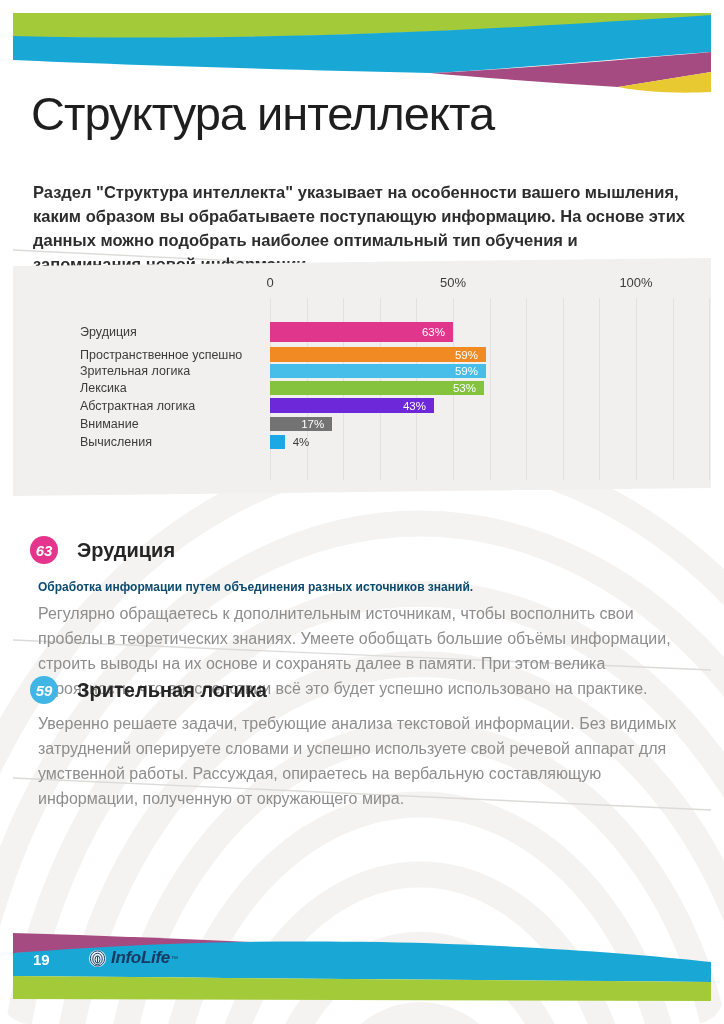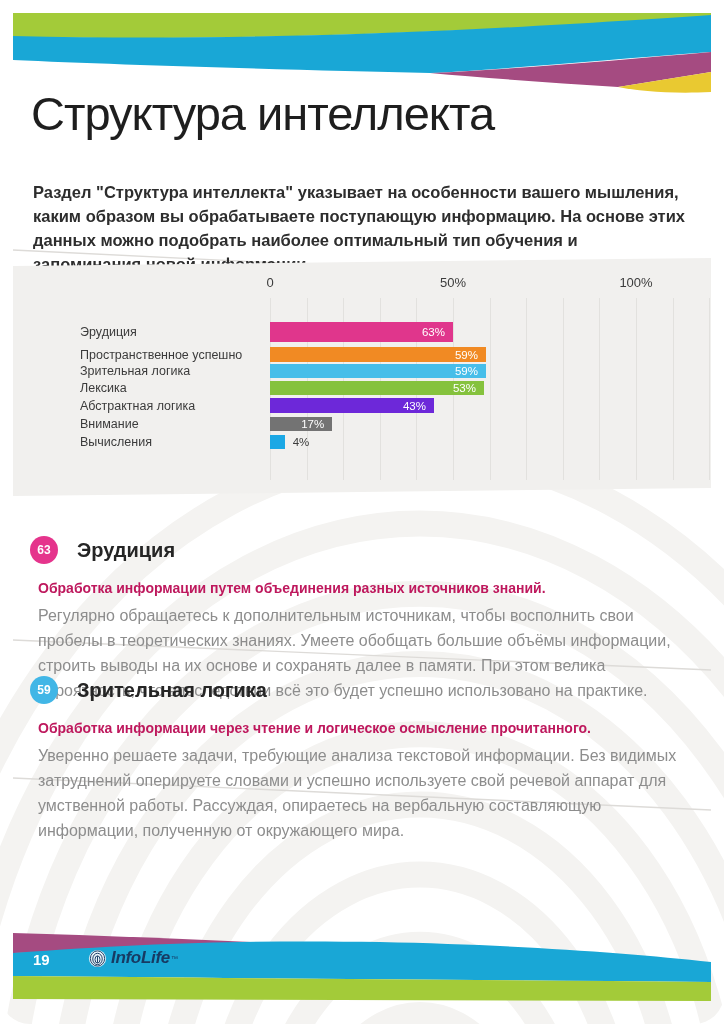--- a/index.html
+++ b/index.html
@@ -28,24 +28,24 @@
   .gridline{position:absolute;top:40px;height:182px;width:1px;background:#e2e1de;}
   .crow{position:absolute;left:0;width:100%;}
   .clabel{position:absolute;left:67px;top:50%;transform:translateY(-50%);font-size:12.5px;color:#3b3b3b;white-space:nowrap;}
   .cbar{position:absolute;top:0;height:100%;}
   .cval{position:absolute;right:8px;top:50%;transform:translateY(-50%);font-size:11.5px;color:#ffffff;}
   .cval.outside{right:auto;color:#3c3c3c;}
 
   
   .section{position:absolute;left:30px;width:662px;}
   .sec-head{display:flex;align-items:center;}
-  .badge{width:28px;height:28px;border-radius:50%;color:#fff;font-size:12px;font-weight:700;
-         display:flex;align-items:center;justify-content:center;flex:0 0 28px;}
+  .badge{width:28px;height:28px;border-radius:50%;color:#fff;font-size:15px;font-weight:700;
+         display:flex;align-items:center;justify-content:center;flex:0 0 28px;font-style:italic;}
   .sec-title{margin-left:19px;font-size:20px;font-weight:700;color:#252525;}
-  .sec-lead{margin:16px 0 0 8px;font-size:14px;font-weight:700;color:#be185d;}
+  .sec-lead{margin:16px 0 0 8px;font-size:12px;font-weight:700;color:#0c4a6e;}
   .sec-body{margin:7px 0 0 8px;font-size:16px;color:#8d8d8d;line-height:25px;}
   .page-num{position:absolute;left:33px;top:951px;z-index:4;color:#ffffff;font-size:15px;font-weight:700;}
   .logo{position:absolute;left:88px;top:948px;z-index:4;display:flex;align-items:center;}
   .logo .fp{width:19px;height:19px;margin-right:4px;}
   .logo .brand{font-size:17px;font-weight:700;font-style:italic;color:#173a63;letter-spacing:-0.3px;}
   .logo .tm{font-size:7px;color:#173a63;vertical-align:super;margin-left:1px;}
 </style>
 </head>
 <body>
 
@@ -148,21 +148,20 @@
       </div>
       <div class="sec-lead">Обработка информации путем объединения разных источников знаний.</div>
       <div class="sec-body">Регулярно обращаетесь к дополнительным источникам, чтобы восполнить свои пробелы в теоретических знаниях. Умеете обобщать большие объёмы информации, строить выводы на их основе и сохранять далее в памяти. При этом велика вероятность, что впоследствии всё это будет успешно использовано на практике.</div>
     </div>
 
     <div class="section" style="top:676px">
       <div class="sec-head">
         <div class="badge" style="background: rgb(65, 182, 230);">59</div>
         <div class="sec-title">Зрительная логика</div>
       </div>
-      <div class="sec-lead">Обработка информации через чтение и логическое осмысление прочитанного.</div>
       <div class="sec-body">Уверенно решаете задачи, требующие анализа текстовой информации. Без видимых затруднений оперируете словами и успешно используете свой речевой аппарат для умственной работы. Рассуждая, опираетесь на вербальную составляющую информации, полученную от окружающего мира.</div>
     </div>
 
   </div>
 
   <svg class="band-svg" style="top:0" width="724" height="100" viewBox="0 0 724 100">
     <path d="M13,13 L711,13 L711,20 C560,24 300,43 13,37 Z" fill="#a3cb39"></path>
     <path d="M13,36 C300,43 560,25 711,15 L711,52 C600,60 500,70 430,73 C300,70 120,65 13,60 Z" fill="#19a7d6"></path>
     <path d="M430,73 C520,69 620,60 711,52 L711,72 L618,87 C555,83 485,78 430,73 Z" fill="#a54b81"></path>
     <path d="M618,87 L711,72 L711,92 C670,94 640,91 618,87 Z" fill="#e9c931"></path>

